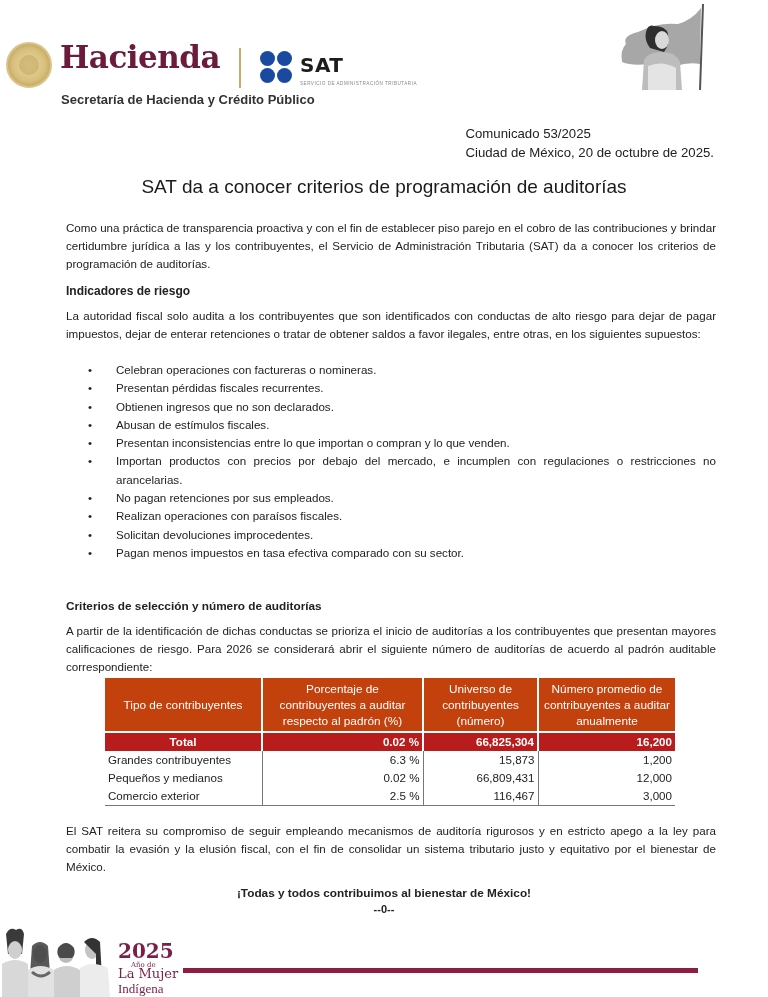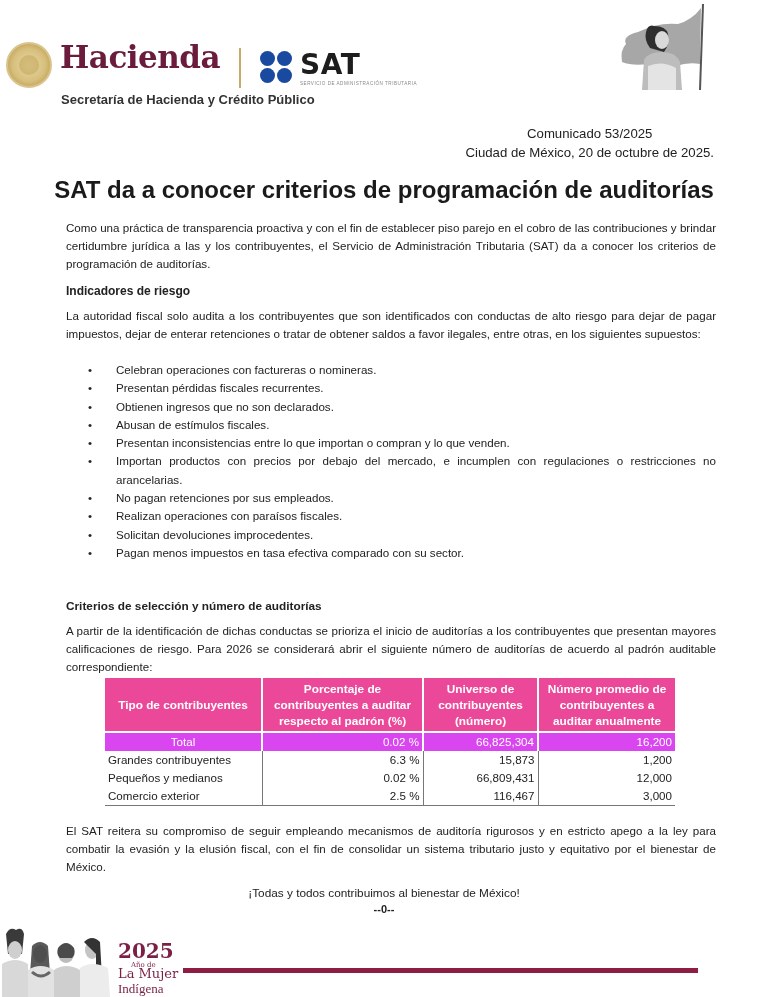--- a/index.html
+++ b/index.html
@@ -15,53 +15,53 @@
           background: #c2a55b; opacity: .55; }
   .hacienda-word { position: absolute; left: 60px; top: 40px; font-family: "DejaVu Serif", serif; font-weight: bold;
           font-size: 31px; color: #6b1b3c; letter-spacing: -0.5px; line-height: 34px; }
   .hacienda-sub { position: absolute; left: 61px; top: 76px; font-size: 13px; font-weight: bold; color: #333; white-space: nowrap; margin-top: 16px; }
   .hdr-divider { position: absolute; left: 239px; top: 48px; width: 2px; height: 40px; background: #c8ab6a; }
   .sat-dots { position: absolute; left: 260px; top: 51px; width: 34px; height: 34px; }
   .sat-dots span { position: absolute; width: 15px; height: 15px; border-radius: 50%; background: #1a4aa0; }
   .sat-dots span:nth-child(1){ left:0; top:0; } .sat-dots span:nth-child(2){ left:17px; top:0; }
   .sat-dots span:nth-child(3){ left:0; top:17px; } .sat-dots span:nth-child(4){ left:17px; top:17px; }
   .sat-word { position: absolute; left: 300px; top: 54px; font-family: "DejaVu Sans", sans-serif; font-weight: bold;
-          font-size: 28px; color: #1d1d1d; letter-spacing: 0.5px; line-height: 22px; }
+          font-size: 20px; color: #1d1d1d; letter-spacing: 0.5px; line-height: 22px; }
   .sat-sub { position: absolute; left: 300px; top: 81px; font-size: 4.6px; color: #888; letter-spacing: .5px; white-space: nowrap; }
   .heroine { position: absolute; left: 618px; top: 4px; width: 88px; height: 86px; }
 
   
-  .dateline { position: absolute; right: 54px; top: 124px; text-align: center; font-size: 13.2px; line-height: 19px; color: #222; }
+  .dateline { position: absolute; right: 54px; top: 124px; text-align: left; font-size: 13.2px; line-height: 19px; color: #222; }
 
   
-  .title { position: absolute; left: 0; width: 768px; top: 176px; text-align: center; font-weight: bold; font-size: 24px; color: #1a1a1a; }
+  .title { position: absolute; left: 0; width: 768px; top: 176px; text-align: center; font-weight: normal; font-size: 19px; color: #1a1a1a; }
 
   .body { position: absolute; left: 66px; width: 650px; font-size: 11.6px; line-height: 18px; color: #222; text-align: justify; }
   .intro { top: 219px; }
   .h-indicadores { position: absolute; left: 66px; top: 284px; font-weight: bold; font-size: 12px; color: #222; }
   .riesgo-para { top: 307px; }
   .bullets { position: absolute; left: 66px; top: 361px; width: 650px; list-style: none; font-size: 11.6px; line-height: 18.3px; color: #222; }
   .bullets li { position: relative; padding-left: 50px; text-align: justify; }
   .bullets li::before { content: "•"; position: absolute; left: 22px; top: 0; }
   .h-criterios { position: absolute; left: 66px; top: 599px; font-weight: bold; font-size: 11.8px; color: #222; }
   .criterios-para { top: 622px; }
 
   
   .tbl { position: absolute; left: 105px; top: 678px; width: 570px; border-collapse: collapse; font-size: 11.6px; }
-  .tbl th { background: #ec4899; color: #fff; font-weight: bold; font-size: 11.8px; line-height: 16px; padding: 2px 4px; text-align: center; border-left: 2px solid #fff; vertical-align: middle; }
+  .tbl th { background: #c2410c; color: #fff; font-weight: normal; font-size: 11.8px; line-height: 16px; padding: 2px 4px; text-align: center; border-left: 2px solid #fff; vertical-align: middle; }
   .tbl th:first-child { border-left: none; }
   .tbl tr.head-row th { height: 54px; border-bottom: 2px solid #fff; }
   .tbl td { padding: 0 3px; line-height: 18px; color: #222; text-align: right; border-left: 1px solid #777; }
   .tbl td:first-child { text-align: left; border-left: none; }
-  .tbl tr.total-row td { background: #d946ef; color: #fff; font-weight: normal; text-align: right; border-left: 2px solid #fff; line-height: 18px; }
+  .tbl tr.total-row td { background: #b91c1c; color: #fff; font-weight: bold; text-align: right; border-left: 2px solid #fff; line-height: 18px; }
   .tbl tr.total-row td:first-child { text-align: center; border-left: none; }
   .tbl tr.last-row td { border-bottom: 1px solid #777; }
 
   .closing { top: 822px; }
-  .slogan { position: absolute; left: 0; width: 768px; top: 886px; text-align: center; font-weight: normal; font-size: 11.8px; color: #222; }
+  .slogan { position: absolute; left: 0; width: 768px; top: 886px; text-align: center; font-weight: bold; font-size: 11.8px; color: #222; }
   .endmark { position: absolute; left: 0; width: 768px; top: 903px; text-align: center; font-weight: bold; font-size: 11px; color: #222; }
 
   
   .women { position: absolute; left: 0; top: 924px; width: 112px; height: 73px; }
   .year-2025 { position: absolute; left: 118px; top: 941px; font-family: "DejaVu Serif", serif; font-weight: bold; font-size: 20px; color: #7a1f45; line-height: 20px; }
   .anio-de { position: absolute; left: 131px; top: 961px; font-family: "DejaVu Serif", serif; font-size: 7px; color: #7a1f45; }
   .la-mujer { position: absolute; left: 118px; top: 967px; font-family: "DejaVu Serif", serif; font-size: 13px; color: #7a1f45; line-height: 14px; }
   .indigena { position: absolute; left: 118px; top: 982px; font-family: Liberation Serif, serif; font-size: 13px; color: #7a1f45; line-height: 14px; }
   .footer-bar { position: absolute; left: 183px; top: 968px; width: 515px; height: 5px; background: #8e1d42; }
 </style>

